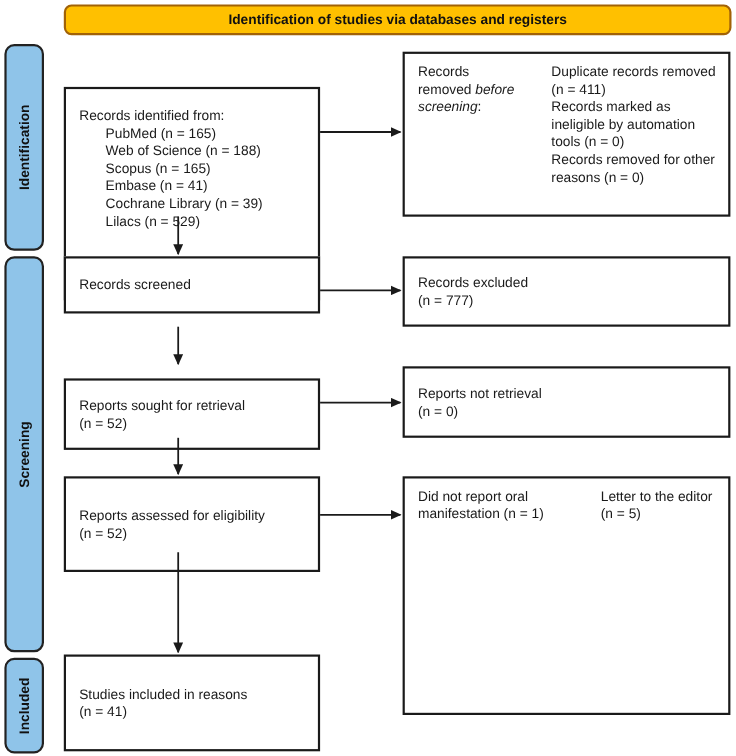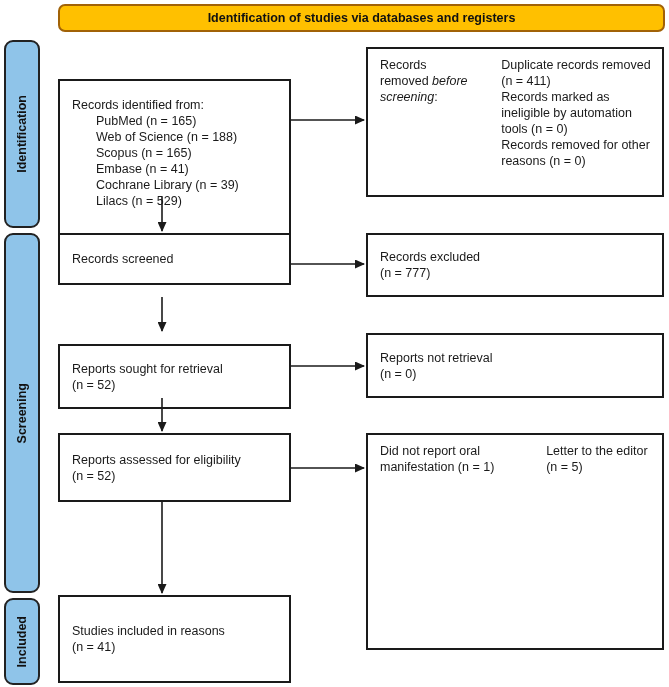--- a/index.html
+++ b/index.html
@@ -92,21 +92,21 @@
 
   <div class="box lcol center2" style="top:233px; height:52px;">
     <div class="line">Records screened</div>
   </div>
 
   <div class="box lcol center2" style="top:316px; height:65px;margin-top:28px;">
     <div class="line">Reports sought for retrieval</div>
     <div class="line">(n = 52)</div>
   </div>
 
-  <div class="box lcol center2" style="top:433px; height:69px;">
+  <div class="box lcol center2" style="top:433px; height:87px;">
     <div class="line">Reports assessed for eligibility</div>
     <div class="line">(n = 52)</div>
   </div>
 
   <div class="box lcol center2" style="top:595px; height:88px;">
     <div class="line">Studies included in reasons</div>
     <div class="line">(n = 41)</div>
   </div>
 
   <div class="box rcol centerlist" style="top:47px; height:150px;">

